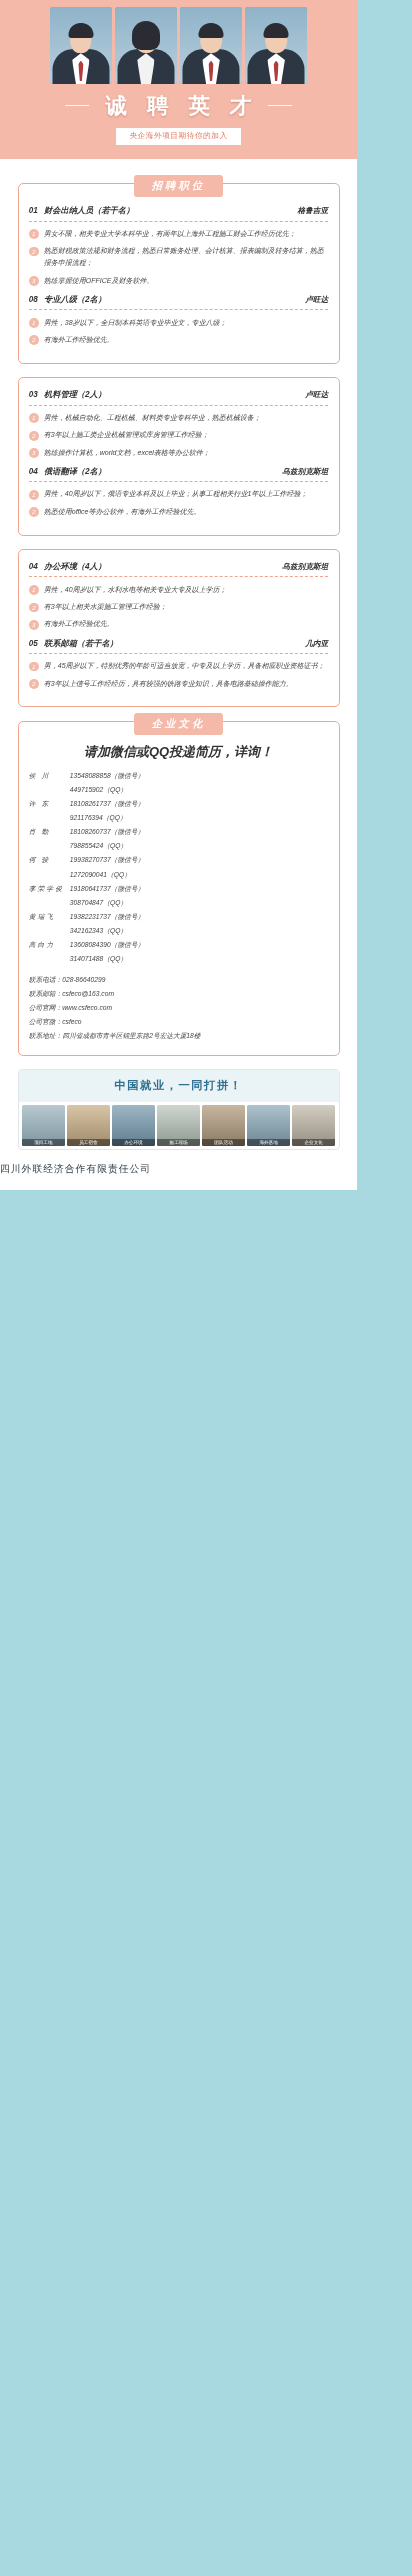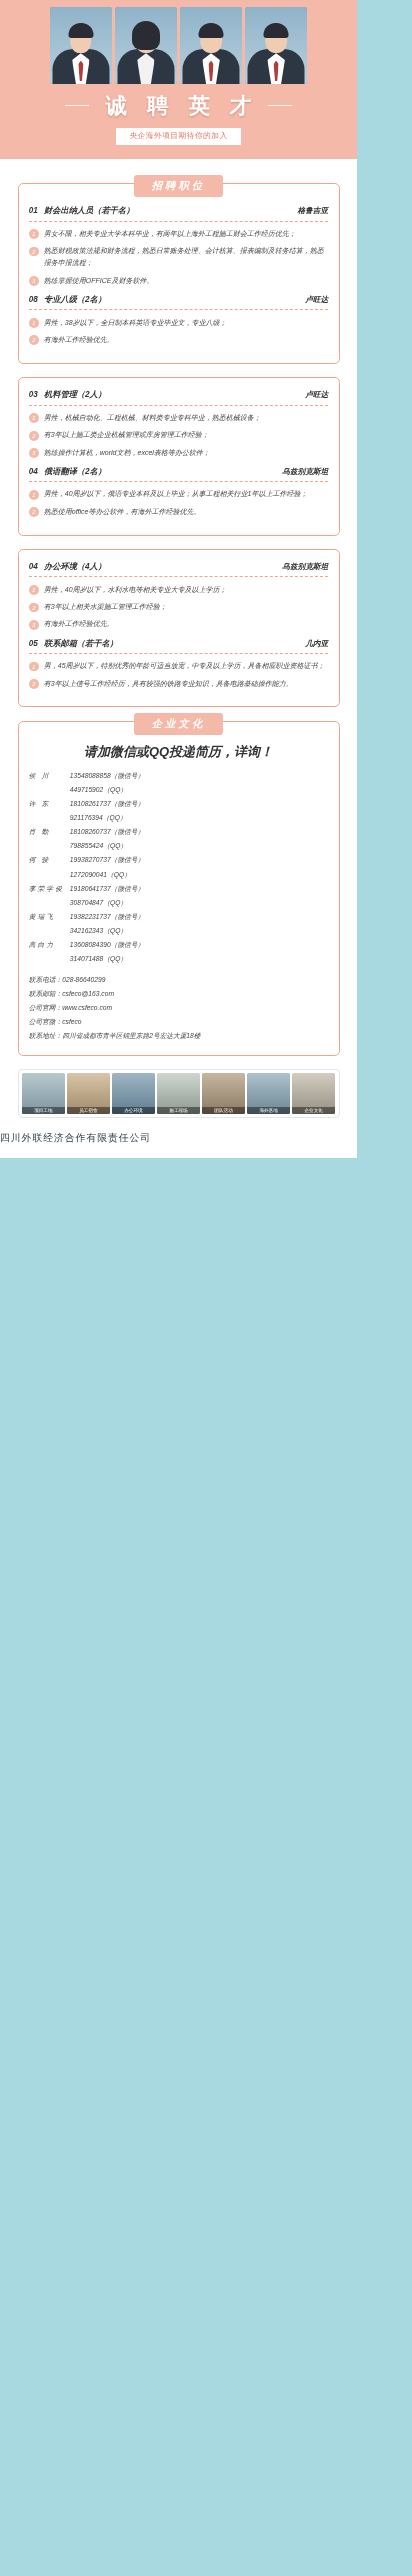--- a/index.html
+++ b/index.html
@@ -404,20 +404,23 @@
     <div class="contact-foot">
       <div>联系电话：028-86640299</div>
       <div>联系邮箱：csfeco@163.com</div>
       <div>公司官网：www.csfeco.com</div>
       <div>公司官微：csfeco</div>
       <div>联系地址：四川省成都市青羊区锦里东路2号宏达大厦18楼</div>
     </div>
   </div>
 
   <div class="banner">
+    <div class="banner-top">
+      <div class="banner-slogan">中国就业，一同打拼！</div>
+    </div>
     <div class="thumbs">
       <div class="thumb t1">
           <div class="thumb-cap">项目工地</div>
         </div>
       <div class="thumb t2">
           <div class="thumb-cap">员工宿舍</div>
         </div>
       <div class="thumb t3">
           <div class="thumb-cap">办公环境</div>
         </div>

